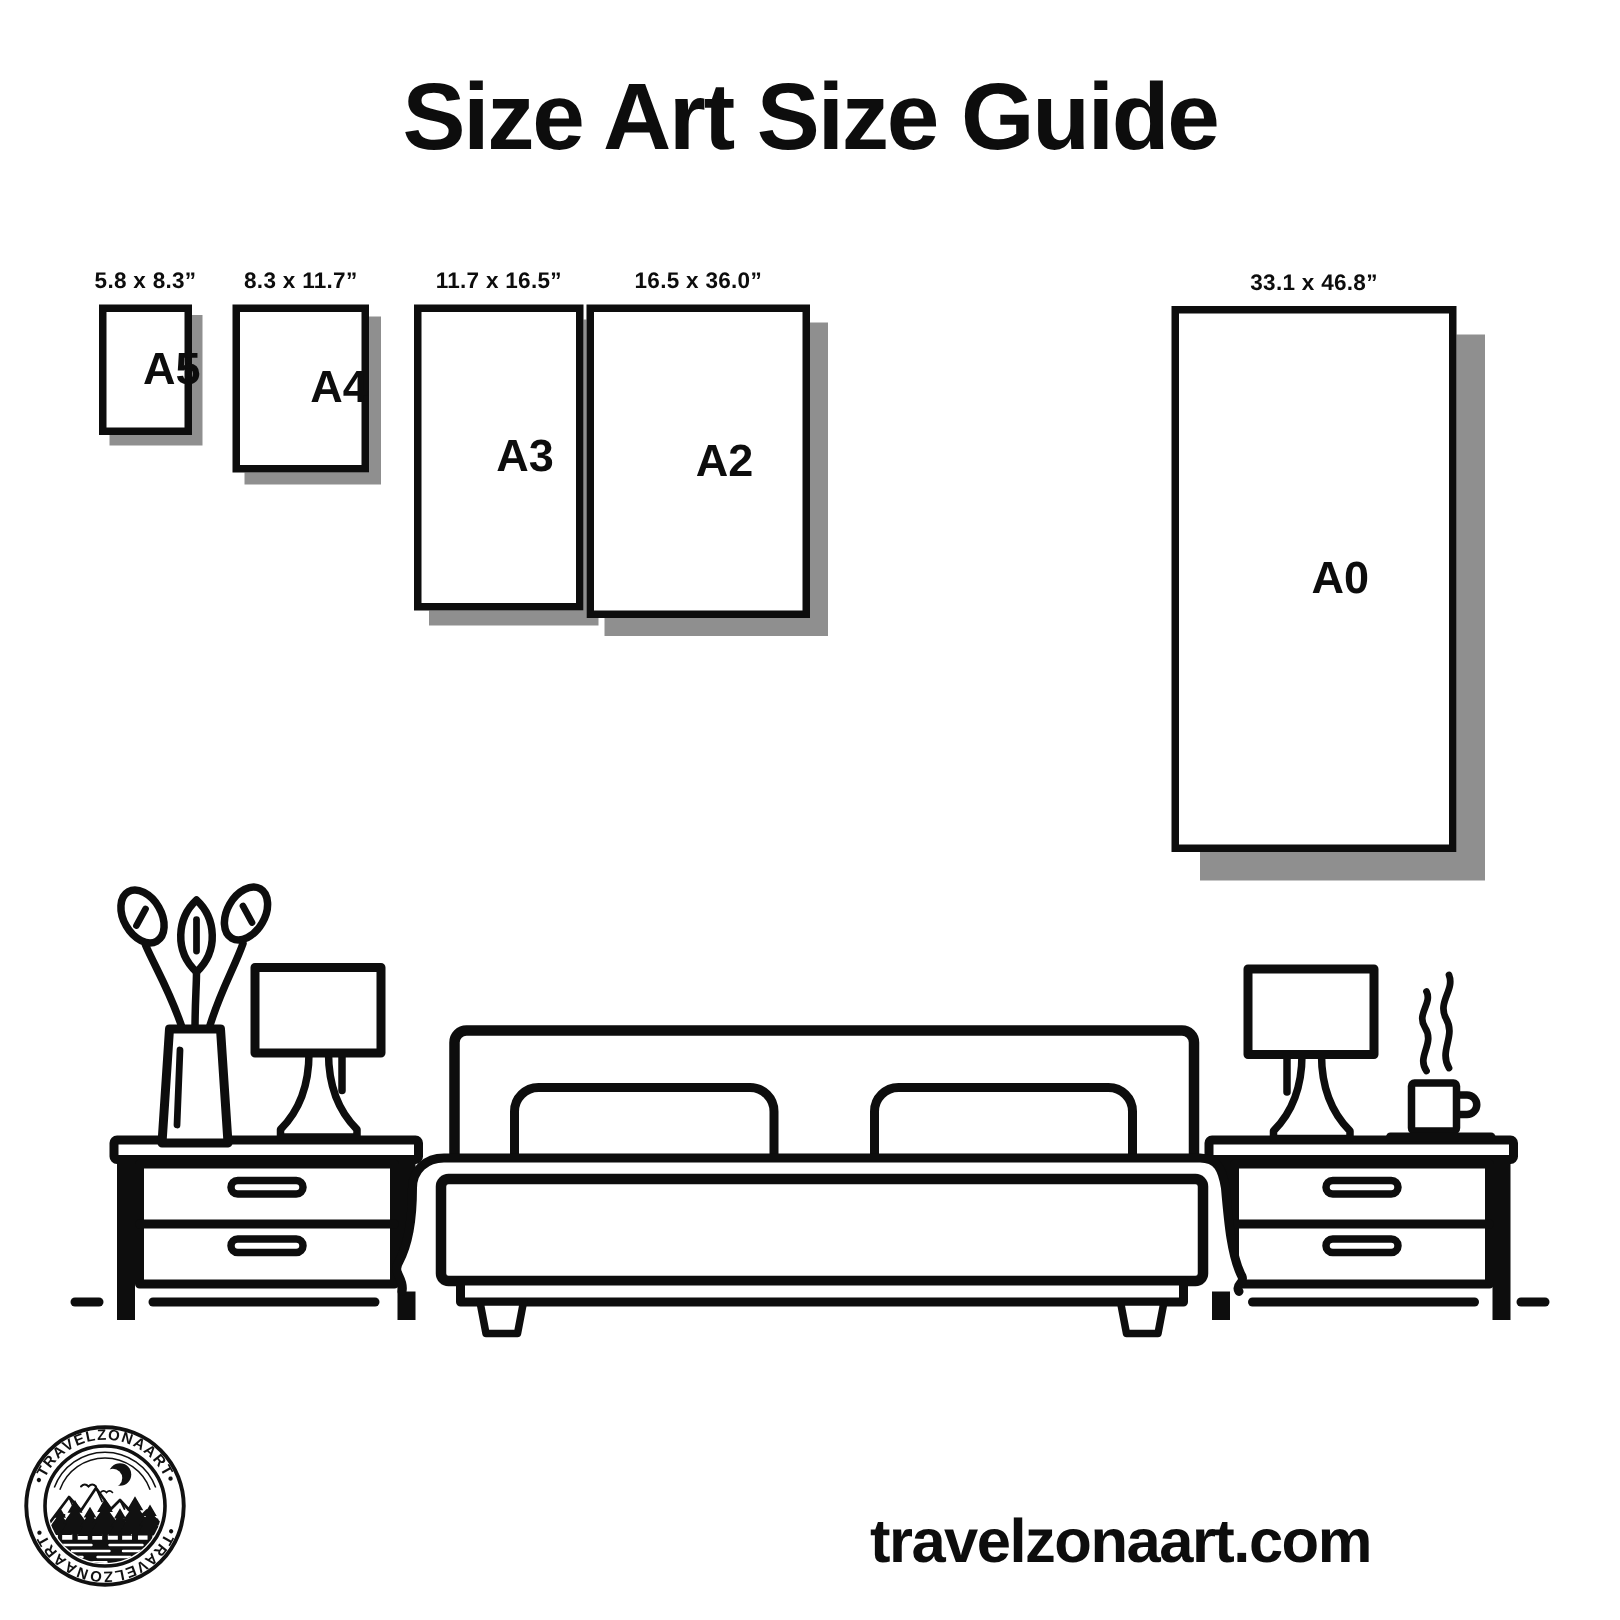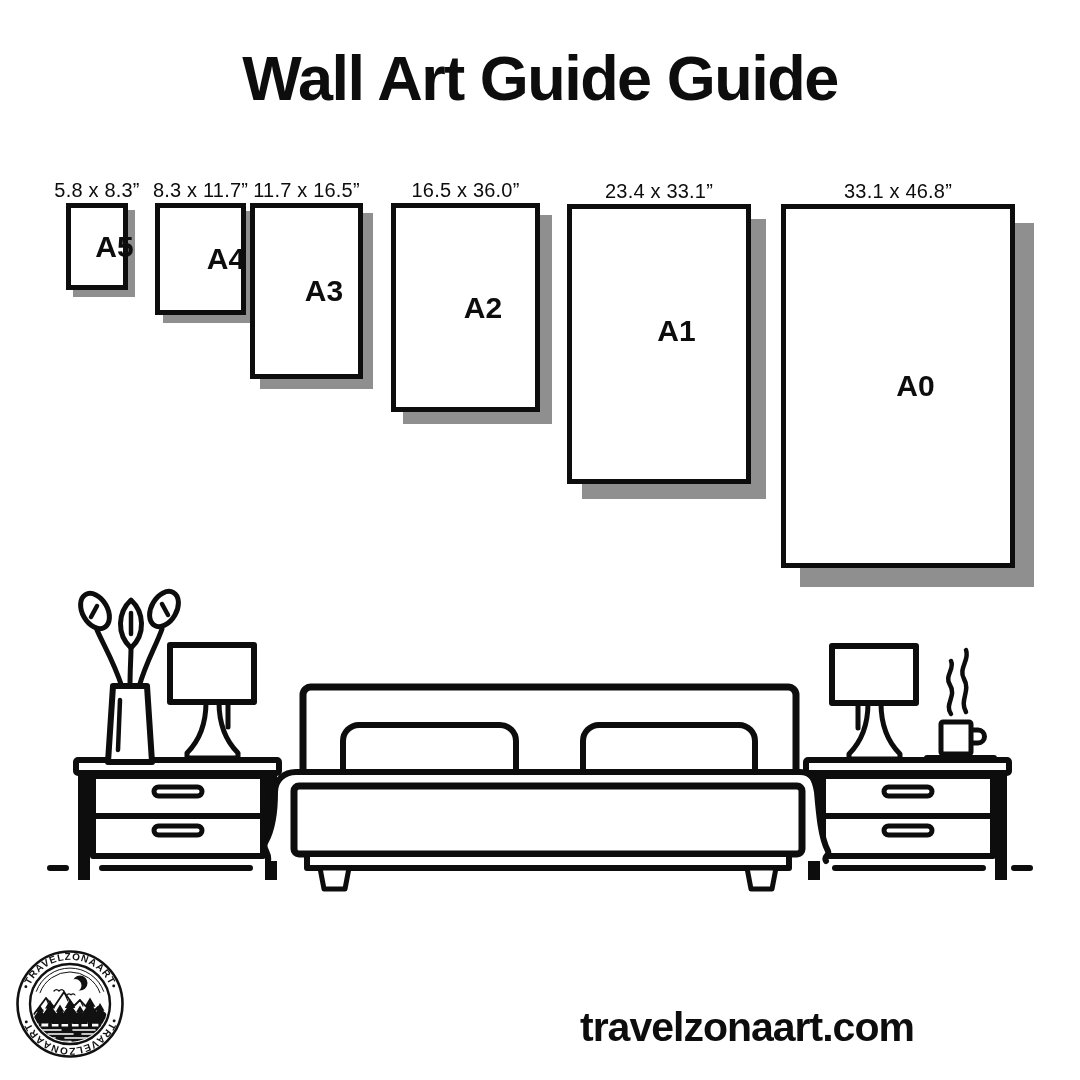--- a/index.html
+++ b/index.html
@@ -20,29 +20,29 @@
   
   .frame{
     position:absolute;background:#fff;border:5px solid var(--ink);
     display:flex;align-items:center;justify-content:center;
   }
   .frame .frame-label{
     font-size:30px;font-weight:700;color:var(--ink);letter-spacing:0;margin-left:35px;
   }
   .frame .frame-dims{
     position:absolute;top:-29px;left:50%;transform:translateX(-50%);
-    font-size:20px;font-weight:400;color:var(--ink);white-space:nowrap;
+    font-size:15px;font-weight:700;color:var(--ink);white-space:nowrap;
     letter-spacing:0.2px;
   }
   .f-a5{left:66px; top:203px;width:62px; height:87px; box-shadow:7px 7px 0 0 var(--shadow);}
   .f-a4{left:155px;top:203px;width:91px; height:112px;box-shadow:8px 8px 0 0 var(--shadow);padding-left:16px;}
-  .f-a3{left:250px;top:203px;width:113px;height:176px;box-shadow:10px 10px 0 0 var(--shadow);}
+  .f-a3{left:276px;top:203px;width:113px;height:204px;box-shadow:10px 10px 0 0 var(--shadow);}
   .f-a2{left:391px;top:203px;width:149px;height:209px;box-shadow:12px 12px 0 0 var(--shadow);}
   .f-a1{left:567px;top:204px;width:184px;height:280px;box-shadow:15px 15px 0 0 var(--shadow);}
-  .f-a0{left:781px;top:204px;width:234px;height:364px;box-shadow:19px 19px 0 0 var(--shadow);}
+  .f-a0{left:781px;top:204px;width:190px;height:364px;box-shadow:19px 19px 0 0 var(--shadow);}
   .f-a1 .frame-label{margin-bottom:26px;}
 
   .scene{position:absolute;left:40px;top:588px;width:1000px;height:306px;}
   .logo{position:absolute;left:6px;top:938px;width:128px;height:132px;}
   .website{
     position:absolute;left:580px;top:1004px;width:490px;
     text-align:left;font-size:41px;font-weight:700;letter-spacing:-1px;color:var(--ink);
   }
 
   
@@ -53,41 +53,37 @@
   .s6w{stroke:var(--ink);stroke-width:6;fill:#fff;stroke-linecap:round;stroke-linejoin:round;}
   .s7w{stroke:var(--ink);stroke-width:7;fill:#fff;stroke-linejoin:round;}
   .leg{stroke:var(--ink);stroke-width:12;fill:none;}
   .floorline{stroke:var(--ink);stroke-width:6;stroke-linecap:round;}
 </style>
 </head>
 <body>
 
 <div class="canvas">
 
-  <h1 class="page-title">Wall Art Guide Guide</h1>
+  <h1 class="page-title">Size Art Size Guide</h1>
 
   <div class="frame f-a5">
     <span class="frame-dims">5.8 x 8.3”</span>
     <span class="frame-label">A5</span>
   </div>
   <div class="frame f-a4">
     <span class="frame-dims">8.3 x 11.7”</span>
     <span class="frame-label">A4</span>
   </div>
   <div class="frame f-a3">
     <span class="frame-dims">11.7 x 16.5”</span>
     <span class="frame-label">A3</span>
   </div>
   <div class="frame f-a2">
     <span class="frame-dims">16.5 x 36.0”</span>
     <span class="frame-label">A2</span>
-  </div>
-  <div class="frame f-a1">
-    <span class="frame-dims">23.4 x 33.1”</span>
-    <span class="frame-label">A1</span>
   </div>
   <div class="frame f-a0">
     <span class="frame-dims">33.1 x 46.8”</span>
     <span class="frame-label">A0</span>
   </div>
 
   <svg class="scene" viewBox="40 588 1000 306">
 
     <g>
       <line class="leg" x1="84" y1="770" x2="84" y2="880"></line>

